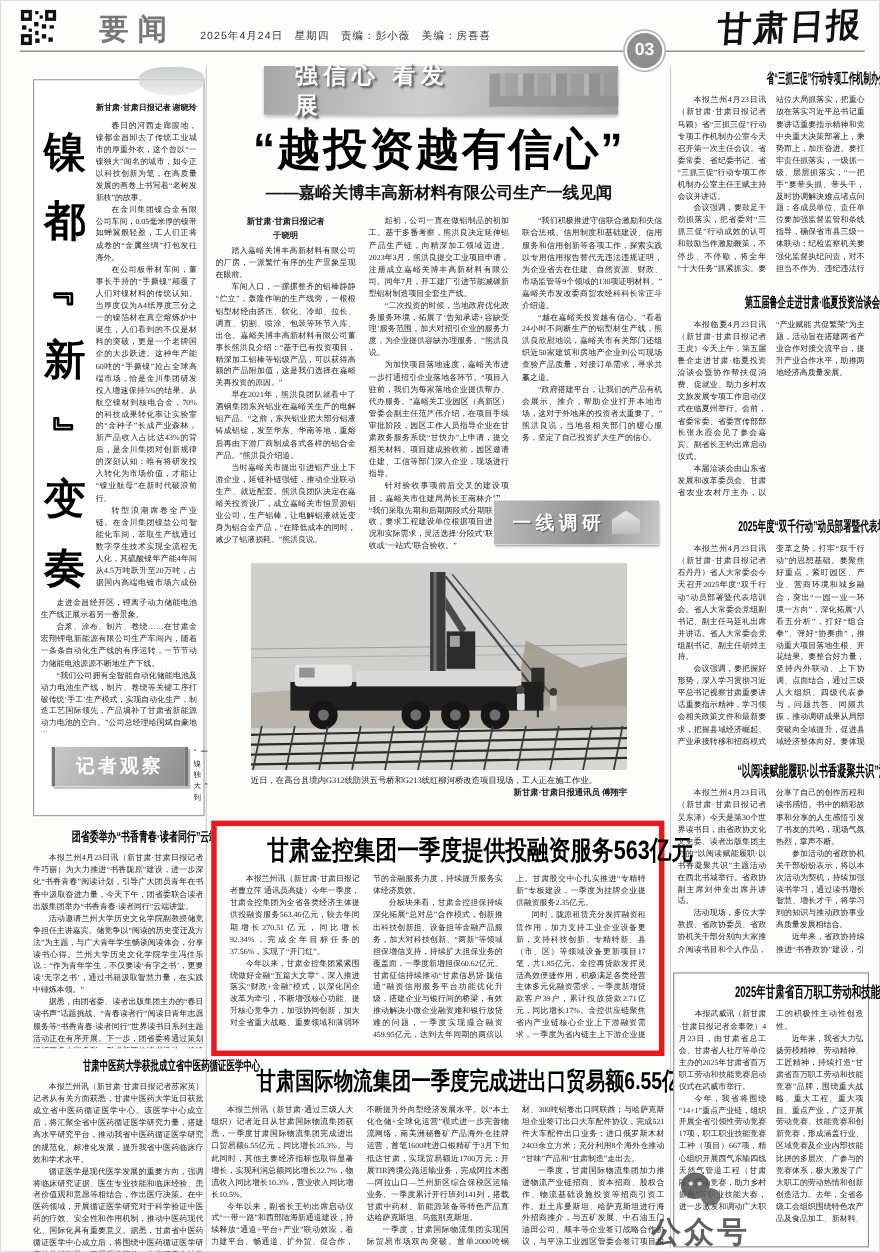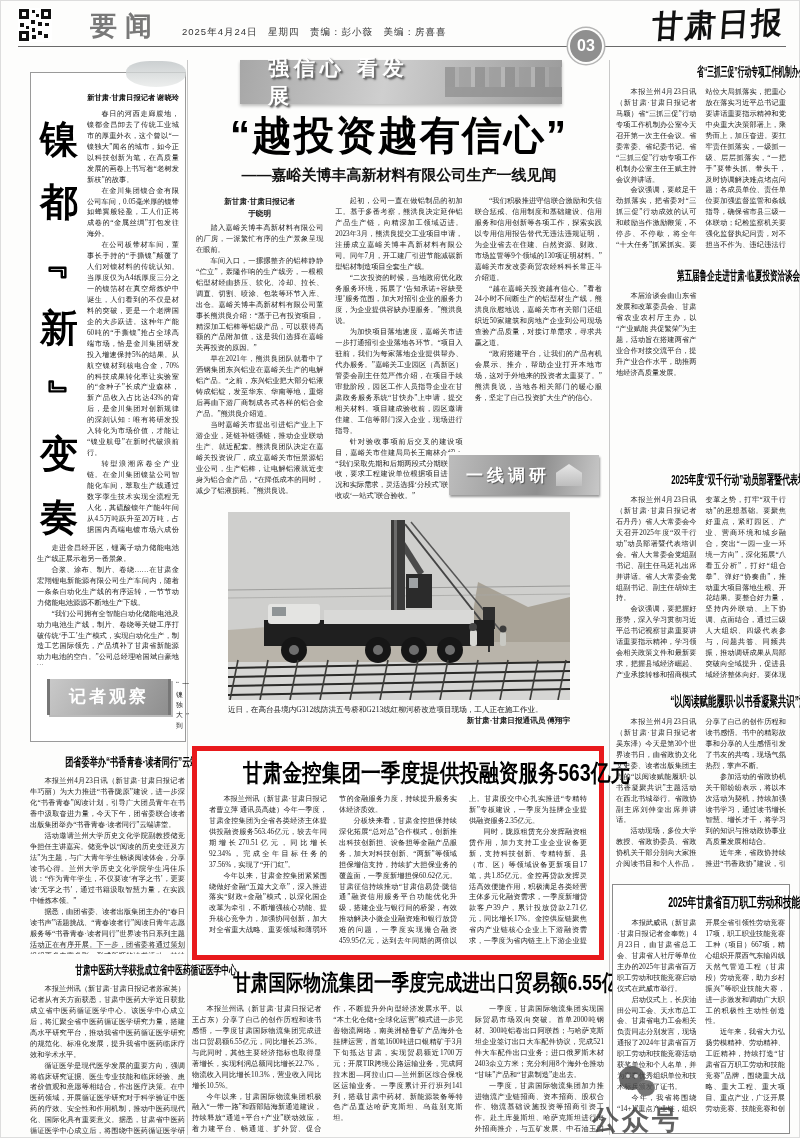--- a/index.html
+++ b/index.html
@@ -257,38 +257,39 @@
         <p>本报兰州讯（新甘肃·甘肃日报记者曹立萍 通讯员高婕）今年一季度，甘肃金控集团为全省各类经济主体提供投融资服务563.46亿元，较去年同期增长270.51亿元，同比增长92.34%，完成全年目标任务的37.56%，实现了“开门红”。</p>
         <p>今年以来，甘肃金控集团紧紧围绕做好金融“五篇大文章”，深入推进落实“财政+金融”模式，以深化国企改革为牵引，不断增强核心功能、提升核心竞争力，加强协同创新，加大对全省重大战略、重要领域和薄弱环节的金融服务力度，持续提升服务实体经济质效。</p>
         <p>分板块来看，甘肃金控担保持续深化拓展“总对总”合作模式，创新推出科技创新担、设备担等金融产品服务，加大对科技创新、“两新”等领域担保增信支持，持续扩大担保业务的覆盖面，一季度新增担保60.62亿元。甘肃征信持续推动“甘肃信易贷·陇信通”融资信用服务平台功能优化升级，搭建企业与银行间的桥梁，有效推动解决小微企业融资难和银行放贷难的问题，一季度实现撮合融资459.95亿元，达到去年同期的两倍以上。甘肃股交中心扎实推进“专精特新”专板建设，一季度为挂牌企业提供融资服务2.35亿元。</p>
         <p>同时，陇原租赁充分发挥融资租赁作用，加力支持工业企业设备更新，支持科技创新、专精特新、县（市、区）等领域设备更新项目17笔，共1.85亿元。金控再贷款发挥灵活高效便捷作用，积极满足各类经营主体多元化融资需求，一季度新增贷款客户39户，累计投放贷款2.71亿元，同比增长17%。金控供应链聚焦省内产业链核心企业上下游融资需求，一季度为省内链主上下游企业提供融资服务3.21亿元，同比增长50.7%。甘肃产投基金、金控基金加快推动政府引导子基金投资运作，加大与行业龙头企业、省属国企、地方政府合作力度，充分发挥政府引导母基金作用，积极布局新能源新材料、装备制造、绿色产业等领域，打造政府引导基金集群，一季度政府引导基金新增投资2.92亿元，市场化基金2.17亿元，分别较上年同期增长210%、112%。</p>
       </div>
   </div>
 
   <div id="bc-article" class="abs">
     <div style="text-align:center;"><span id="bc-headline" class="sq" style="transform:scaleX(0.8);">甘肃国际物流集团一季度完成进出口贸易额6.55亿元</span></div>
     <div id="bc-body" class="body cols3">
-        <p>本报兰州讯（新甘肃·甘肃日报记者王占东）分享了自己的创作历程和读书感悟，一季度甘肃国际物流集团完成进出口贸易额6.55亿元，同比增长25.3%。与此同时，其他主要经济指标也取得显著增长，实现利润总额同比增长22.7%，物流收入同比增长10.3%，营业收入同比增长10.5%。</p>
-        <p>今年以来，甘肃国际物流集团积极融入“一带一路”和西部陆海新通道建设，持续释放“通道+平台+产业”联动效应，着力建平台、畅通道、扩外贸、促合作，不断提升外向型经济发展水平。以“本土化仓储+全球化运营”模式进一步完善物流网络，南美洲秘鲁矿产品海外仓挂牌运营，首笔1600吨进口银精矿于3月下旬抵达甘肃，实现贸易额近1700万元；开展TIR跨境公路运输业务，完成阿拉木图—阿拉山口—兰州新区综合保税区运输业务。一季度累计开行班列141列，搭载甘肃中药材、新能源装备等特色产品直达哈萨克斯坦、乌兹别克斯坦。</p>
+        <p>本报兰州讯（新甘肃·通过三级人大组织）记者近日从甘肃国际物流集团获悉，一季度甘肃国际物流集团完成进出口贸易额6.55亿元，同比增长25.3%。与此同时，其他主要经济指标也取得显著增长，实现利润总额同比增长22.7%，物流收入同比增长10.3%，营业收入同比增长10.5%。</p>
+        <p>今年以来，副省长王钧出席启动仪式“一带一路”和西部陆海新通道建设，持续释放“通道+平台+产业”联动效应，着力建平台、畅通道、扩外贸、促合作，不断提升外向型经济发展水平。以“本土化仓储+全球化运营”模式进一步完善物流网络，南美洲秘鲁矿产品海外仓挂牌运营，首笔1600吨进口银精矿于3月下旬抵达甘肃，实现贸易额近1700万元；开展TIR跨境公路运输业务，完成阿拉木图—阿拉山口—兰州新区综合保税区运输业务。一季度累计开行班列141列，搭载甘肃中药材、新能源装备等特色产品直达哈萨克斯坦、乌兹别克斯坦。</p>
         <p>一季度，甘肃国际物流集团实现国际贸易市场双向突破。首单2000吨钢材、300吨铝卷出口阿联酋；与哈萨克斯坦企业签订出口大车配件协议，完成521件大车配件出口业务；进口俄罗斯木材2403余立方米；充分利用8个海外仓推动“甘味”产品和“甘肃制造”走出去。</p>
         <p>一季度，甘肃国际物流集团加力推进物流产业链招商、资本招商、股权合作、物流基础设施投资等招商引资工作。赴土库曼斯坦、哈萨克斯坦进行海外招商推介，与五矿发展、中石油玉门油田公司、顺丰等企业签订战略合作协议，与平凉工业园区管委会签订项目投资协议，联合金川集团、白银集团、酒钢集团等打造银精矿、铜精矿、钢材等产供链。一季度累计完成供应链合作招商2.52亿元。</p>
       </div>
   </div>
 
   <div class="abs r-art" style="top:62px;">
     <div class="rtitle"><span class="sq" style="font-size:13px;transform:scaleX(0.52);">省“三抓三促”行动专项工作机制办公室召开第一次主任会议</span></div>
     <div class="body cols2 r-body" style="height:168px;">
         <p>本报兰州4月23日讯（新甘肃·甘肃日报记者马颖）省“三抓三促”行动专项工作机制办公室今天召开第一次主任会议。省委常委、省纪委书记、省“三抓三促”行动专项工作机制办公室主任王赋主持会议并讲话。</p>
         <p>会议强调，要鼓足干劲抓落实，把省委对“三抓三促”行动成效的认可和鼓励当作激励鞭策，不停步、不停歇，将全年“十大任务”抓紧抓实。要站位大局抓落实，把重心放在落实习近平总书记重要讲话重要指示精神和党中央重大决策部署上，乘势而上，加压奋进。要扛牢责任抓落实，一级抓一级、层层抓落实，“一把手”要带头抓、带头干，及时协调解决难点堵点问题；各成员单位、责任单位要加强监督监管和条线指导，确保省市县三级一体联动；纪检监察机关要强化监督执纪问责，对不担当不作为、违纪违法行为严肃查处。要贯通融合抓落实，把“三抓三促”行动与群众身边不正之风和腐败问题集中整治工作紧密结合、统筹研究、一体推进，做到贯通联动、相融互促。要系统施策抓落实，出台一批有含金量的政策措施，优化一批顺畅高效的管理机制、工作机制，制定一批管长远的制度规定，努力把“疑难杂症”变成“累累硕果”。</p>
       </div>
   </div>
 
   <div class="abs r-art" style="top:266px;">
     <div class="rtitle"><span class="sq" style="font-size:13px;transform:scaleX(0.58);">第五届鲁企走进甘肃·临夏投资洽谈会启动仪式举行</span></div>
     <div class="body cols2 r-body" style="height:172px;">
+        <p>本报临夏4月23日讯（新甘肃·甘肃日报记者王虎）今天上午，第五届鲁企走进甘肃·临夏投资洽谈会暨协作帮扶促消费、促就业、助力乡村农文旅发展专项工作启动仪式在临夏州举行。会前，省委常委、省委宣传部部长张永霞会见了参会嘉宾。副省长王钧出席启动仪式。</p>
         <p>本届洽谈会由山东省发展和改革委员会、甘肃省农业农村厅主办，以“产业赋能 共促繁荣”为主题，活动旨在搭建两省产业合作对接交流平台，提升产业合作水平，助推两地经济高质量发展。</p>
       </div>
   </div>
 
   <div class="abs r-art" style="top:470px;">
     <div class="rtitle"><span class="sq" style="font-size:13px;transform:scaleX(0.6);">2025年度“双千行动”动员部署暨代表培训会召开</span></div>
     <div class="body cols2 r-body" style="height:188px;">
         <p>本报兰州4月23日讯（新甘肃·甘肃日报记者石丹丹）省人大常委会今天召开2025年度“双千行动”动员部署暨代表培训会。省人大常委会党组副书记、副主任马廷礼出席并讲话。省人大常委会党组副书记、副主任胡焯主持。</p>
         <p>会议强调，要把握好形势，深入学习贯彻习近平总书记视察甘肃重要讲话重要指示精神，学习领会相关政策文件和最新要求，把握县域经济崛起、产业承接转移和招商模式变革之势，打牢“双千行动”的思想基础。要聚焦好重点，紧盯园区、产业、营商环境和城乡融合，突出“一园一业一环境一方向”，深化拓展“八看五分析”，打好“组合拳”、弹好“协奏曲”，推动重大项目落地生根、开花结果。要整合好力量，坚持内外联动、上下协调、点面结合，通过三级人大组织、四级代表参与，问题共答、同频共振，推动调研成果从局部突破向全域提升，促进县域经济整体向好。要体现好成效，坚持目标导向和问题导向相统一，全过程吸纳民意、全链条推动解题、全方位总结提升，真正将“双千行动”打造为服务中心的有效抓手、转变作风的实际行动、全过程人民民主的生动实践。</p>
       </div>
@@ -301,21 +302,20 @@
         <p>活动现场，多位大学教授、省政协委员、省政协机关干部分别向大家推介阅读书目和个人作品，分享了自己的创作历程和读书感悟。书中的精彩故事和分享的人生感悟引发了书友的共鸣，现场气氛热烈，掌声不断。</p>
         <p>参加活动的省政协机关干部纷纷表示，将以本次活动为契机，持续加强读书学习，通过读书增长智慧、增长才干，将学习到的知识与推动政协事业高质量发展相结合。</p>
         <p>近年来，省政协持续推进“书香政协”建设，引导政协机关干部职工、政协委员多读书、读好书、善读书，挑选具有思想性、艺术性和知识性的书籍；持之以恒坚持读书，通过思考将书中的知识内化为自己的智慧，在阅读的过程中深入理解书中的内容；积极与他人交流读书感悟，在分享中加深对书籍的理解，从别人的观点中获得新的启发，将读书收获转化为履职尽责的实际成效。</p>
       </div>
   </div>
 
   <div id="r5-box" class="abs">
     <div class="rtitle"><span class="sq" style="font-size:14px;transform:scaleX(0.62);">2025年甘肃省百万职工劳动和技能竞赛启动</span></div>
     <div class="body cols2 r-body" style="height:198px;">
         <p>本报武威讯（新甘肃·甘肃日报记者金奉乾）4月23日，由甘肃省总工会、甘肃省人社厅等单位主办的2025年甘肃省百万职工劳动和技能竞赛启动仪式在武威市举行。</p>
-        <p>启动仪式上，长庆油田公司工会、天水市总工会、甘肃省电力工会相关负责同志分别发言，现场通报了2024年甘肃省百万职工劳动和技能竞赛活动获奖单位和个人名单，并为赛事优秀组织单位和技术标兵颁发了证书。</p>
         <p>今年，我省将围绕“14+1”重点产业链，组织开展全省引领性劳动竞赛17项，职工职业技能竞赛工种（项目）667项，精心组织开展西气东输四线天然气管道工程（甘肃段）劳动竞赛，助力乡村振兴”等职业技能大赛，进一步激发和调动广大职工的积极性主动性创造性。</p>
         <p>近年来，我省大力弘扬劳模精神、劳动精神、工匠精神，持续打造“甘肃省百万职工劳动和技能竞赛”品牌，围绕重大战略、重大工程、重大项目、重点产业，广泛开展劳动竞赛、技能竞赛和创新竞赛，形成涵盖行业、区域竞赛及企业内部技能比拼的多层次、广参与的竞赛体系，极大激发了广大职工的劳动热情和创新创造活力。去年，全省各级工会组织围绕特色农产品及食品加工、新材料、生物制药等14条重点产业链，积极开展各级各类劳动和技能竞赛，全省67万多名职工踊跃参与，3.7万多名职工加入。</p>
       </div>
   </div>
 
   <div id="watermark" class="abs">
     <span id="wm-icon">
       <span class="c1"></span>
         <span class="c2"></span>
       <span class="d" style="left:7px;top:8px;"></span>

